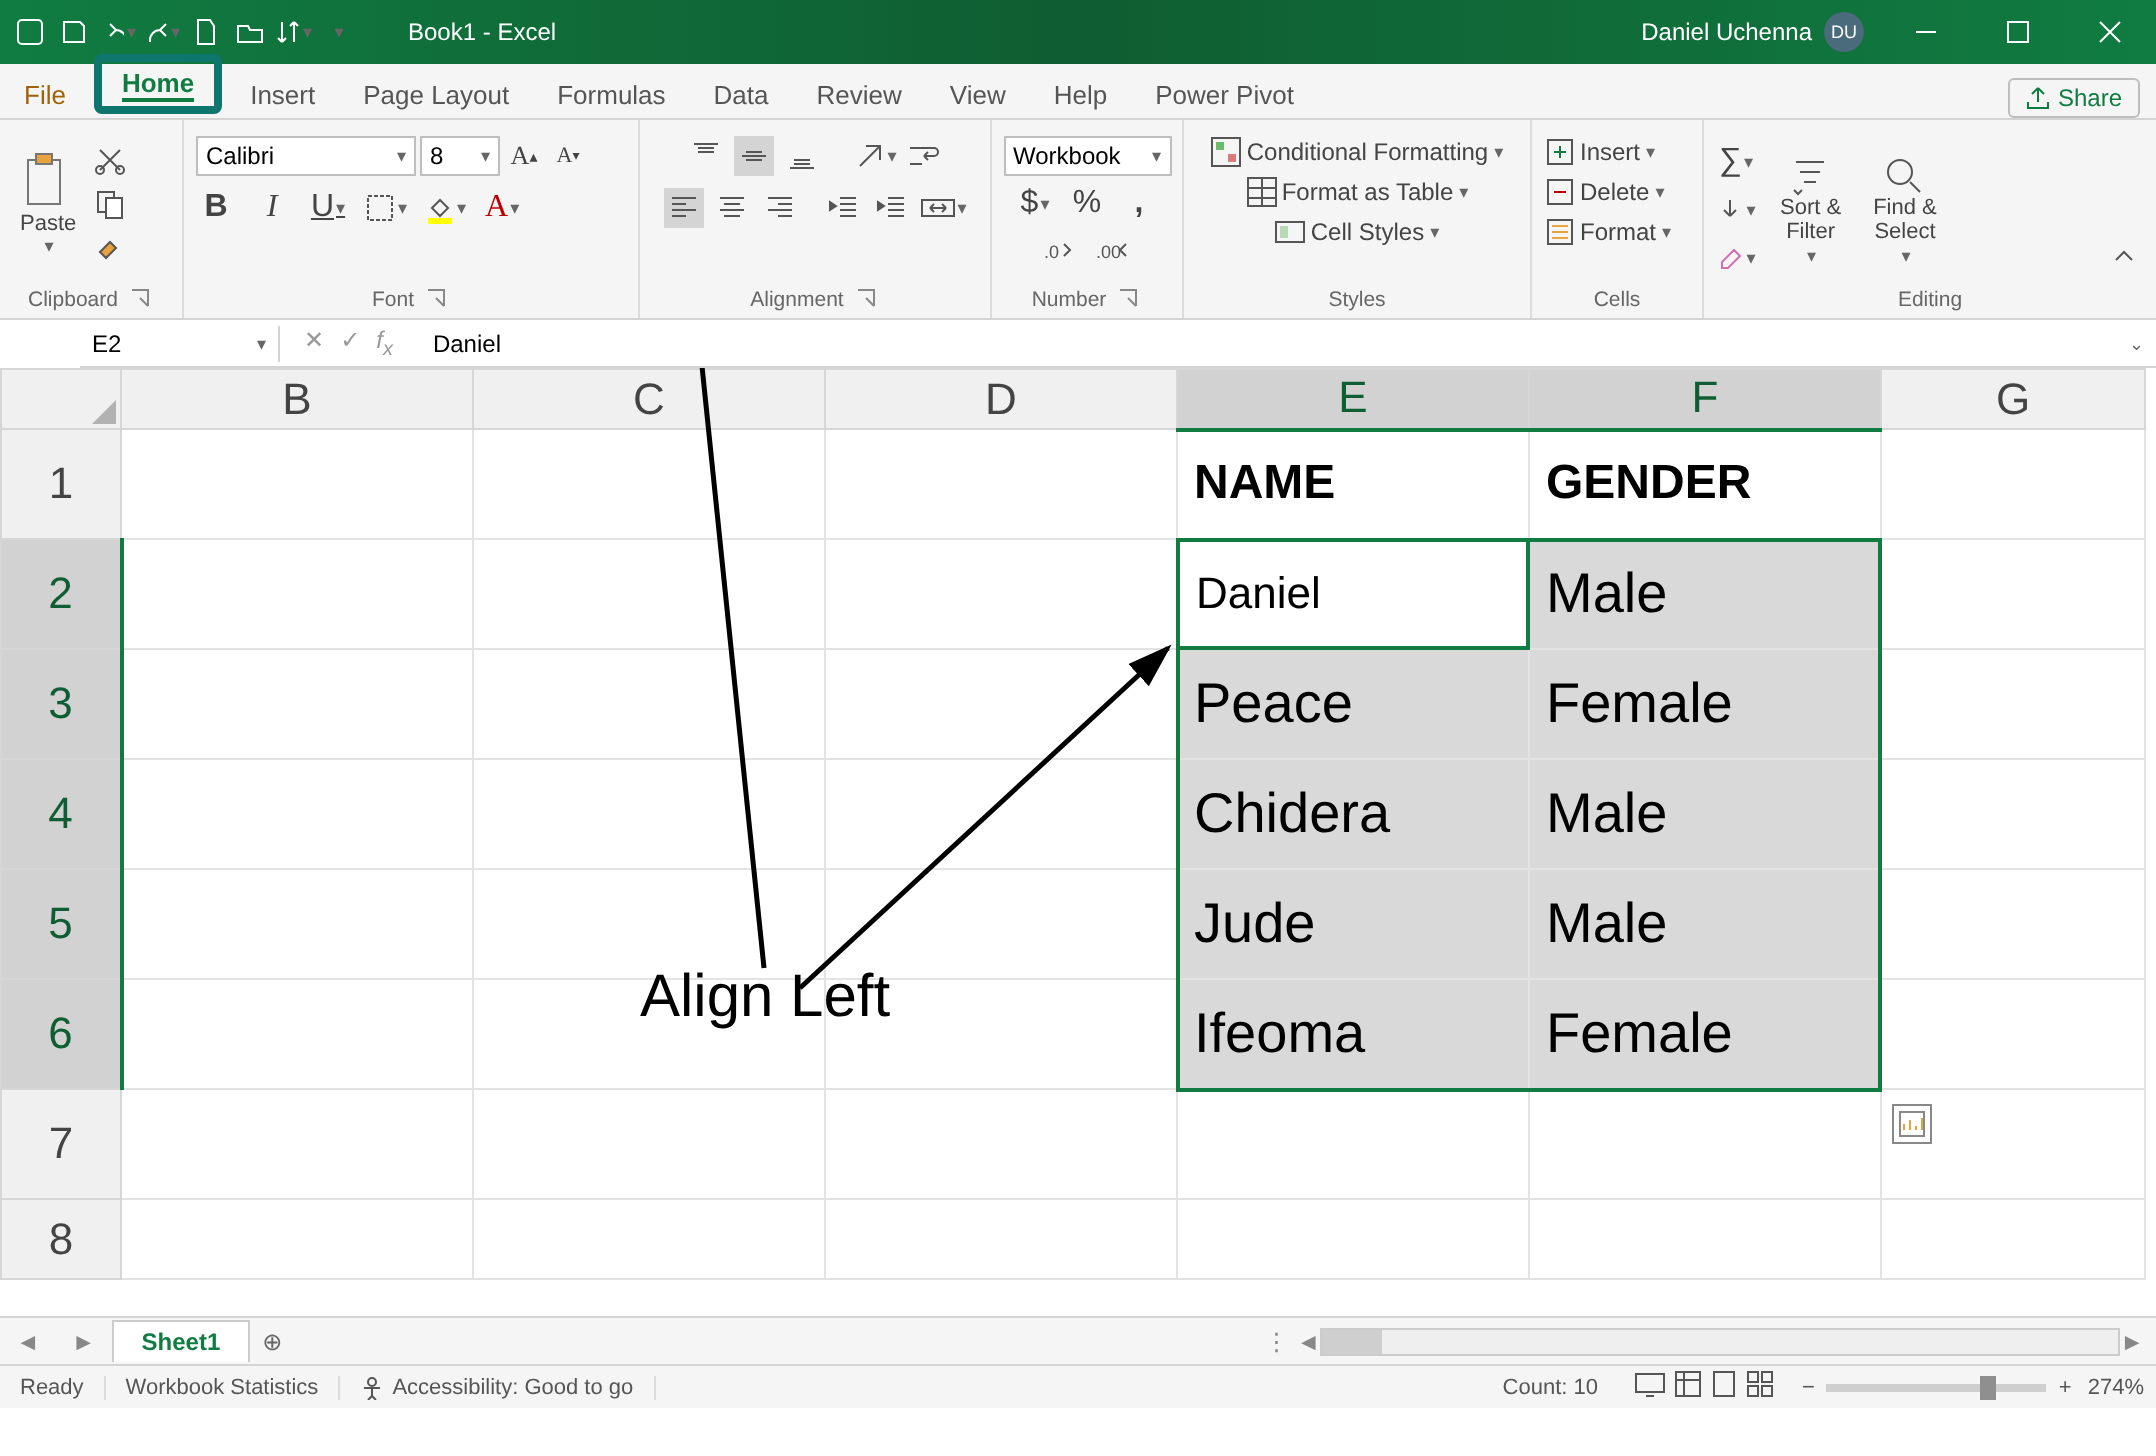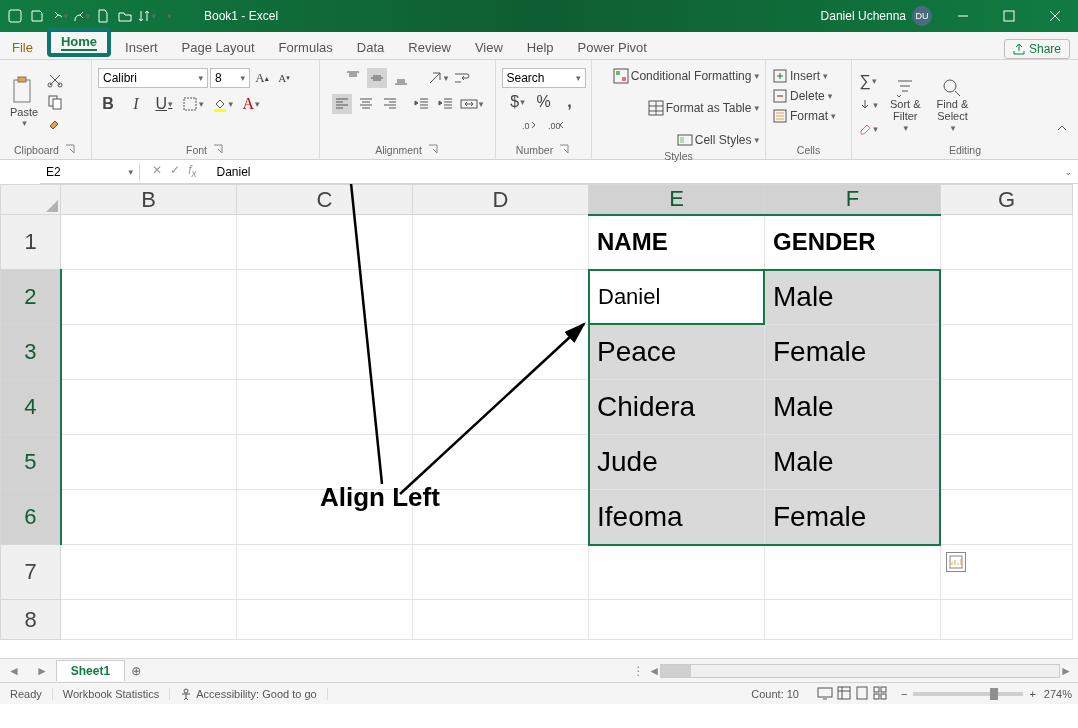--- a/index.html
+++ b/index.html
@@ -52,21 +52,21 @@
   td.cell{border:1px solid #e3e3e3;font-size:28px;padding:4px 8px;vertical-align:middle;}
   td.cell.selrange{background:#d9d9d9;}
   td.cell.hdr{font-weight:700;font-size:24px;}
   .selbox{position:absolute;border:2px solid #107c41;pointer-events:none;}
   .active-cell{position:absolute;border:2px solid #107c41;background:#fff;pointer-events:none;}
   .corner{width:60px;height:30px;border:1px solid #d6d6d6;background:#f0f0f0;position:relative;}
   .corner::after{content:"";position:absolute;right:2px;bottom:2px;border-left:12px solid transparent;border-bottom:12px solid #b2b2b2;}
   .qanalysis{position:absolute;width:20px;height:20px;border:1px solid #888;background:#fff;display:flex;align-items:center;justify-content:center;}
   
   .ann{position:absolute;pointer-events:none;}
-  .ann-text{font-weight:700;font-size:26px;text-align:center;}
+  .ann-text{font-weight:400;font-size:30px;text-align:center;}
   
   .sheettabs{height:24px;border-top:1px solid #d4d4d4;background:#f5f5f5;display:flex;align-items:center;font-size:12px;}
   .sheettabs .nav{padding:0 8px;color:#888;}
   .sheettab{padding:3px 14px;background:#fff;border:1px solid #ccc;border-bottom:none;color:#107c41;font-weight:600;}
   .addsheet{margin-left:6px;color:#666;}
   .hscroll{flex:1;display:flex;align-items:center;justify-content:flex-end;padding:0 6px;}
   .hscroll .track{width:400px;height:14px;border:1px solid #ccc;background:#efefef;position:relative;}
   .hscroll .thumb{position:absolute;left:0;top:0;height:12px;width:30px;background:#cfcfcf;}
   
   .status{height:22px;background:#f5f5f5;border-top:1px solid #d4d4d4;display:flex;align-items:center;font-size:11px;color:#555;}
@@ -330,21 +330,21 @@
         <span>Alignment</span>
         <svg class="dlg">
           <path d="M1 1h8v8M5 5l4 4" fill="none" stroke="#888"></path>
         </svg>
       </div>
   </div>
 
   <div class="group" style="width:96px">
     <div class="group-body vstack" style="gap:4px;padding-top:6px">
       <div class="fontname" style="width:84px">
-          <span>Search</span>
+          <span>Workbook</span>
           <span class="dd">▾</span>
         </div>
       <div class="hstack" style="gap:6px">
         <div class="rbtn">$<span class="dd">▾</span></div>
         <div class="rbtn">%</div>
         <div class="rbtn" style="font-weight:700">,</div>
       </div>
       <div class="hstack" style="gap:6px">
         <div class="rbtn">
             <svg width="18" height="14">
@@ -362,21 +362,21 @@
     </div>
     <div class="group-label">
         <span>Number</span>
         <svg class="dlg">
           <path d="M1 1h8v8M5 5l4 4" fill="none" stroke="#888"></path>
         </svg>
       </div>
   </div>
 
   <div class="group" style="width:174px">
-    <div class="group-body vstack" style="gap:16px;align-items:flex-end;padding-top:6px;font-size:12px;color:#444">
+    <div class="group-body vstack" style="gap:4px;align-items:center;padding-top:6px;font-size:12px;color:#444">
       <div class="hstack">
           <svg width="16" height="16">
             <rect x="1" y="1" width="14" height="14" fill="none" stroke="#555"></rect>
             <rect x="3" y="3" width="4" height="4" fill="#6fb96f"></rect>
             <rect x="9" y="9" width="4" height="4" fill="#d97b7b"></rect>
           </svg>
           <span>Conditional Formatting</span>
           <span class="dd">▾</span>
         </div>
       <div class="hstack">

